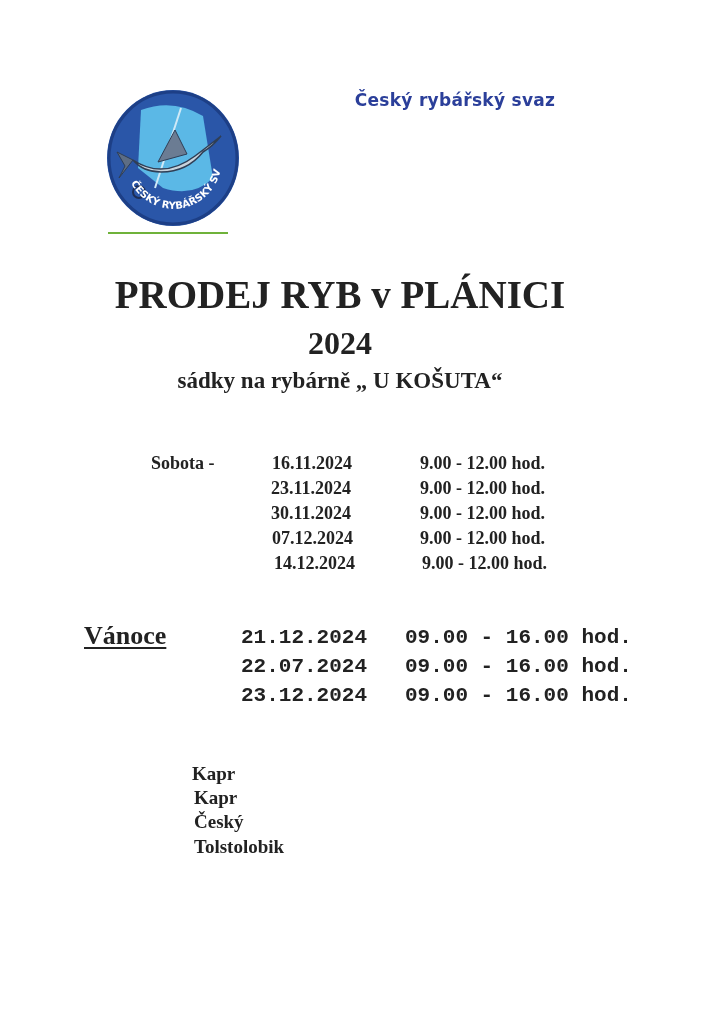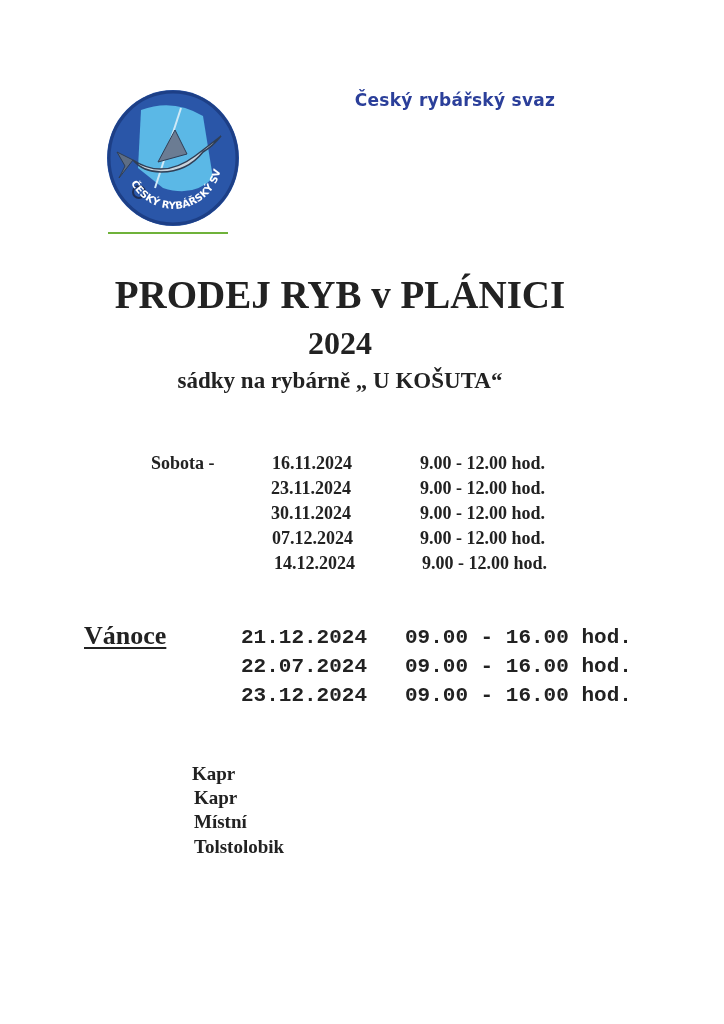--- a/index.html
+++ b/index.html
@@ -73,16 +73,16 @@
 
   <div class="row xmas" style="left:241px;top:626px">21.12.2024</div>
   <div class="row xmas" style="left:405px;top:626px">09.00 - 16.00 hod.</div>
   <div class="row xmas" style="left:241px;top:655px">22.07.2024</div>
   <div class="row xmas" style="left:405px;top:655px">09.00 - 16.00 hod.</div>
   <div class="row xmas" style="left:241px;top:684px">23.12.2024</div>
   <div class="row xmas" style="left:405px;top:684px">09.00 - 16.00 hod.</div>
 
   <div class="row fish" style="left:192px;top:763px">Kapr</div>
   <div class="row fish" style="left:194px;top:787px">Kapr</div>
-  <div class="row fish" style="left:194px;top:811px">Místní</div>
+  <div class="row fish" style="left:194px;top:811px">Český</div>
   <div class="row fish" style="left:194px;top:836px">Tolstolobik</div>
 
 </div>
 
 </body></html>

